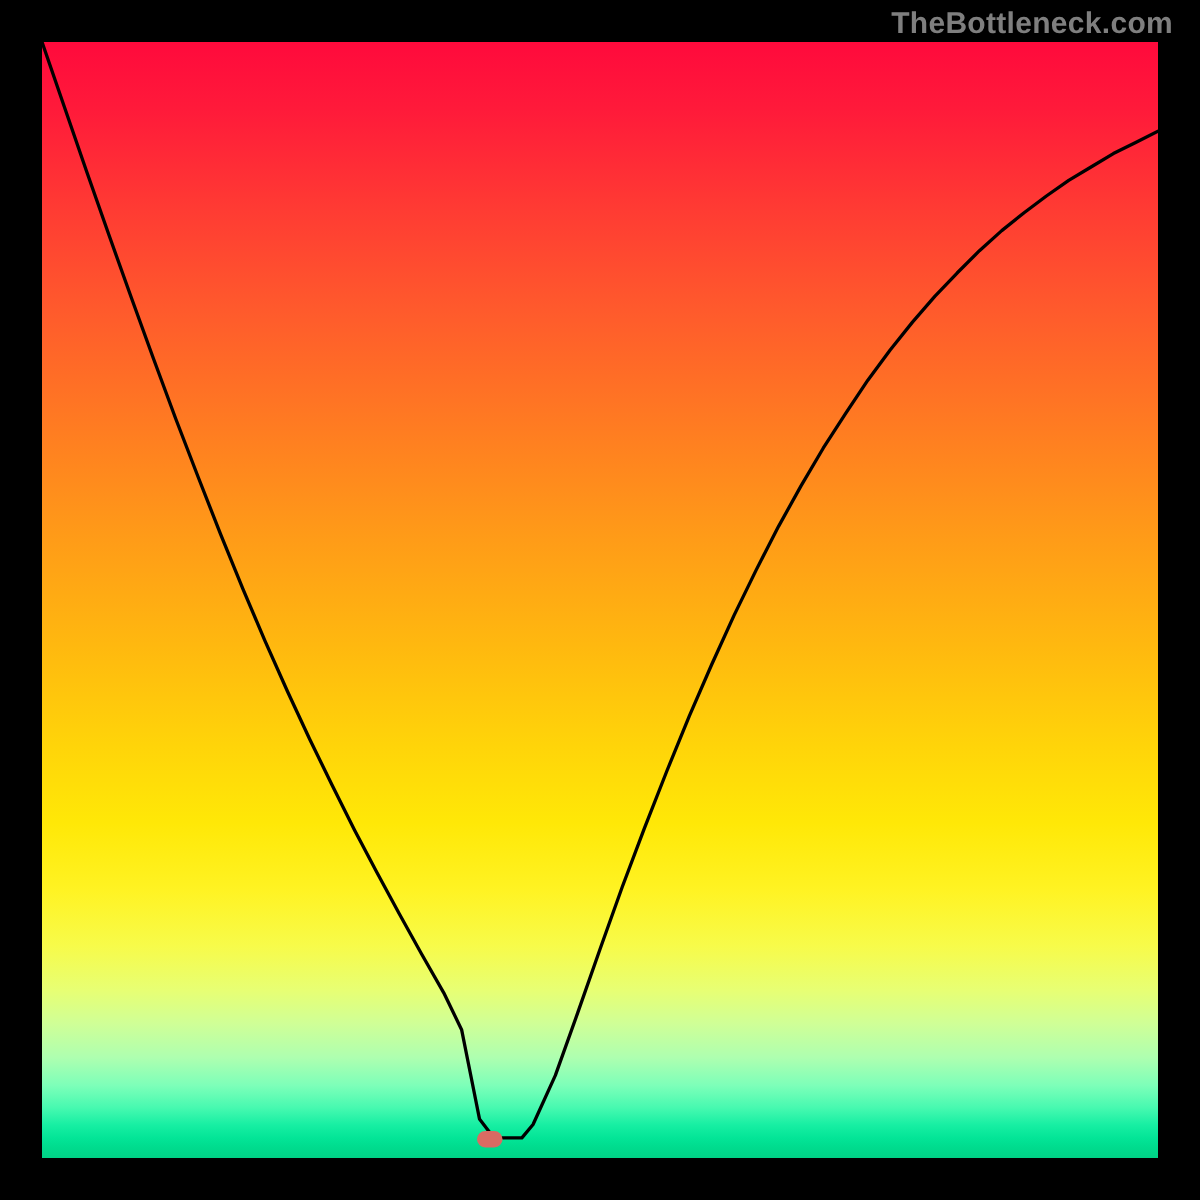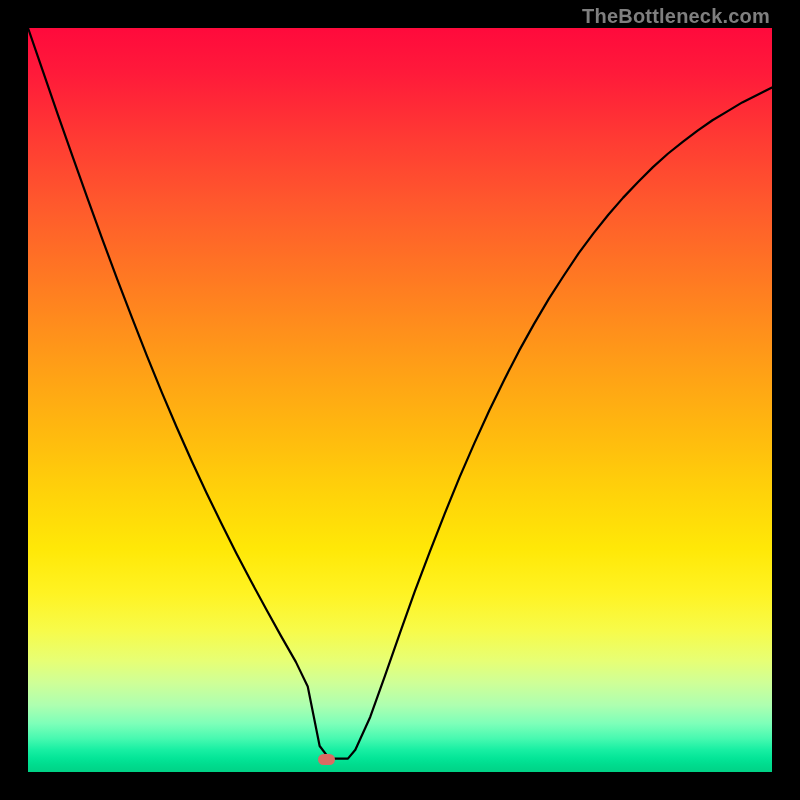--- a/index.html
+++ b/index.html
@@ -67,21 +67,21 @@
   .marker {
     position: absolute;
     width: 17px;
     height: 11px;
     border-radius: 6px;
     background: #d96b63;
   }
   .watermark {
     position: absolute;
     top: 5px;
-    right: 30px;
+    right: 18px;
     color: #7f7f7f;
     font-size: 20px;
     font-weight: 600;
     letter-spacing: 0.2px;
     user-select: none;
   }
 </style>
 </head>
 <body>
 

